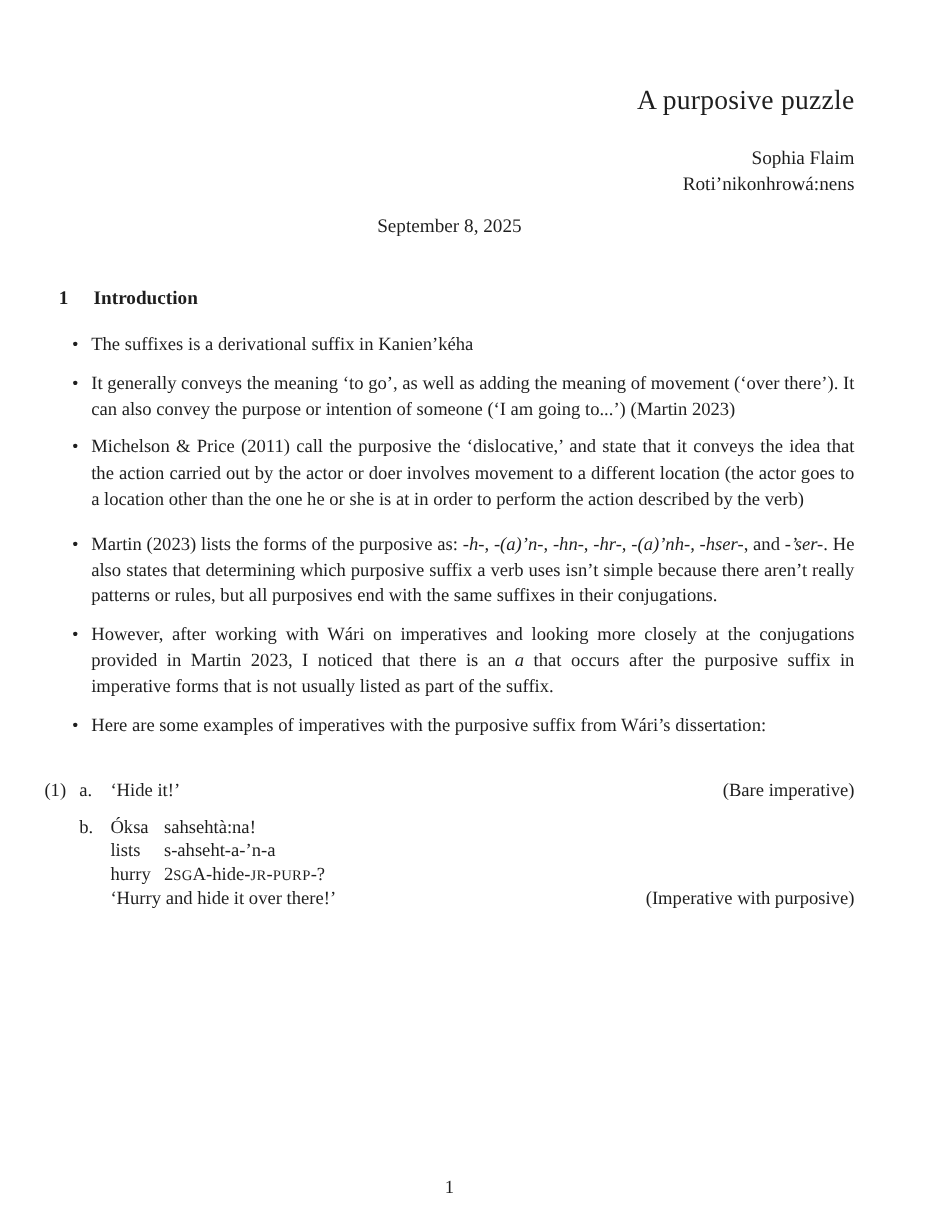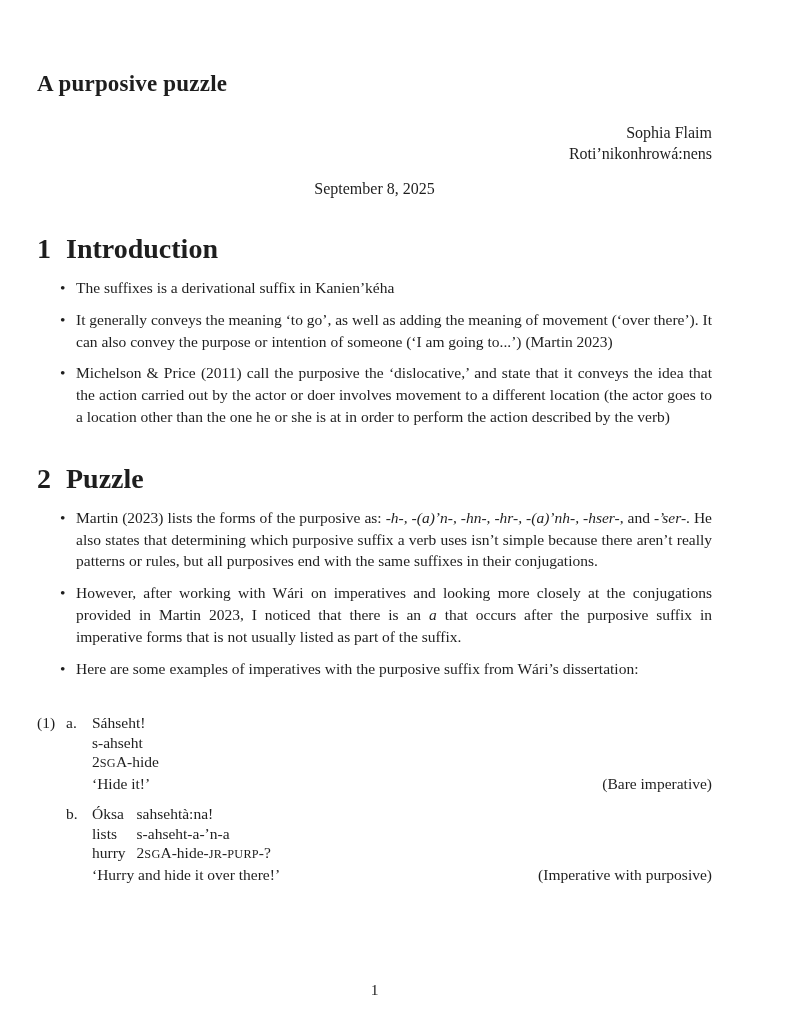--- a/index.html
+++ b/index.html
@@ -19,41 +19,41 @@
     overflow: hidden;
   }
   .content {
     margin-left: 37px;
     margin-right: 75px; 
   }
   
   .title {
     margin: 0;
     font-size: 23px;
-    font-weight: 700;
-    text-align: left;
+    font-weight: 400;
+    text-align: right;
     line-height: 28px;
     letter-spacing: 0.2px;
   }
   .authors {
     margin-top: 24px;
     text-align: right;
     font-size: 16px;
     line-height: 21px;
   }
   .date {
     margin-top: 16px;
     text-align: center;
     font-size: 16px;
   }
   
   .sec-head {
-    margin: 0;
+    margin: 12px;
     margin-top: 38px;
-    font-size: 28px;
+    font-size: 16px;
     font-weight: 700;
     line-height: 26px;
   }
   .sec-head .sec-num {
     display: inline-block;
     width: 29px;
   }
   .bullets {
     margin: 15px 0 0 0;
     padding: 0 0 0 39px;
@@ -141,43 +141,33 @@
         <span class="sec-num">1</span><span>Introduction</span>
       </h2>
       <ul class="bullets">
           <li><span>The suffixes is a derivational suffix in Kanien’kéha</span></li>
           <li><span>It generally conveys the meaning ‘to go’, as well as adding the meaning of movement (‘over there’). It can also convey the purpose or intention of someone (‘I am going to...’) (Martin 2023)</span></li>
           <li><span>Michelson &amp; Price (2011) call the purposive the ‘dislocative,’ and state that it conveys the idea that the action carried out by the actor or doer involves movement to a different location (the actor goes to a location other than the one he or she is at in order to perform the action described by the verb)</span></li>
         </ul>
     </section>
 
     <section>
-      <h2 class="sec-head">
-        <span class="sec-num">2</span><span>Puzzle</span>
-      </h2>
       <ul class="bullets">
           <li><span>Martin (2023) lists the forms of the purposive as: </span><span class="it">-h-, -(a)’n-, -hn-, -hr-, -(a)’nh-, -hser-</span><span>, and </span><span class="it">-’ser-</span><span>. He also states that determining which purposive suffix a verb uses isn’t simple because there aren’t really patterns or rules, but all purposives end with the same suffixes in their conjugations.</span></li>
           <li><span>However, after working with Wári on imperatives and looking more closely at the conjugations provided in Martin 2023, I noticed that there is an </span><span class="it">a</span><span> that occurs after the purposive suffix in imperative forms that is not usually listed as part of the suffix.</span></li>
           <li><span>Here are some examples of imperatives with the purposive suffix from Wári’s dissertation:</span></li>
         </ul>
     </section>
 
     <div class="example">
       <div class="ex-num">(1)</div>
       <div class="ex-parts">
           <div class="ex-part">
             <div class="ex-label">a.</div>
             <div class="ex-body">
-              <div class="gloss-words">
-                <div class="gloss-word">
-                  <div class="gloss-line"><span>Sáhseht!</span></div>
-                  <div class="gloss-line"><span>s-ahseht</span></div>
-                  <div class="gloss-line"><span>2</span><span class="sc">SG</span><span>A-hide</span></div>
-                </div>
-              </div>
               <div class="trans-row">
                 <div class="trans">‘Hide it!’</div>
                 <div class="note">(Bare imperative)</div>
               </div>
             </div>
           </div>
           <div class="ex-part">
             <div class="ex-label">b.</div>
             <div class="ex-body">
               <div class="gloss-words">

